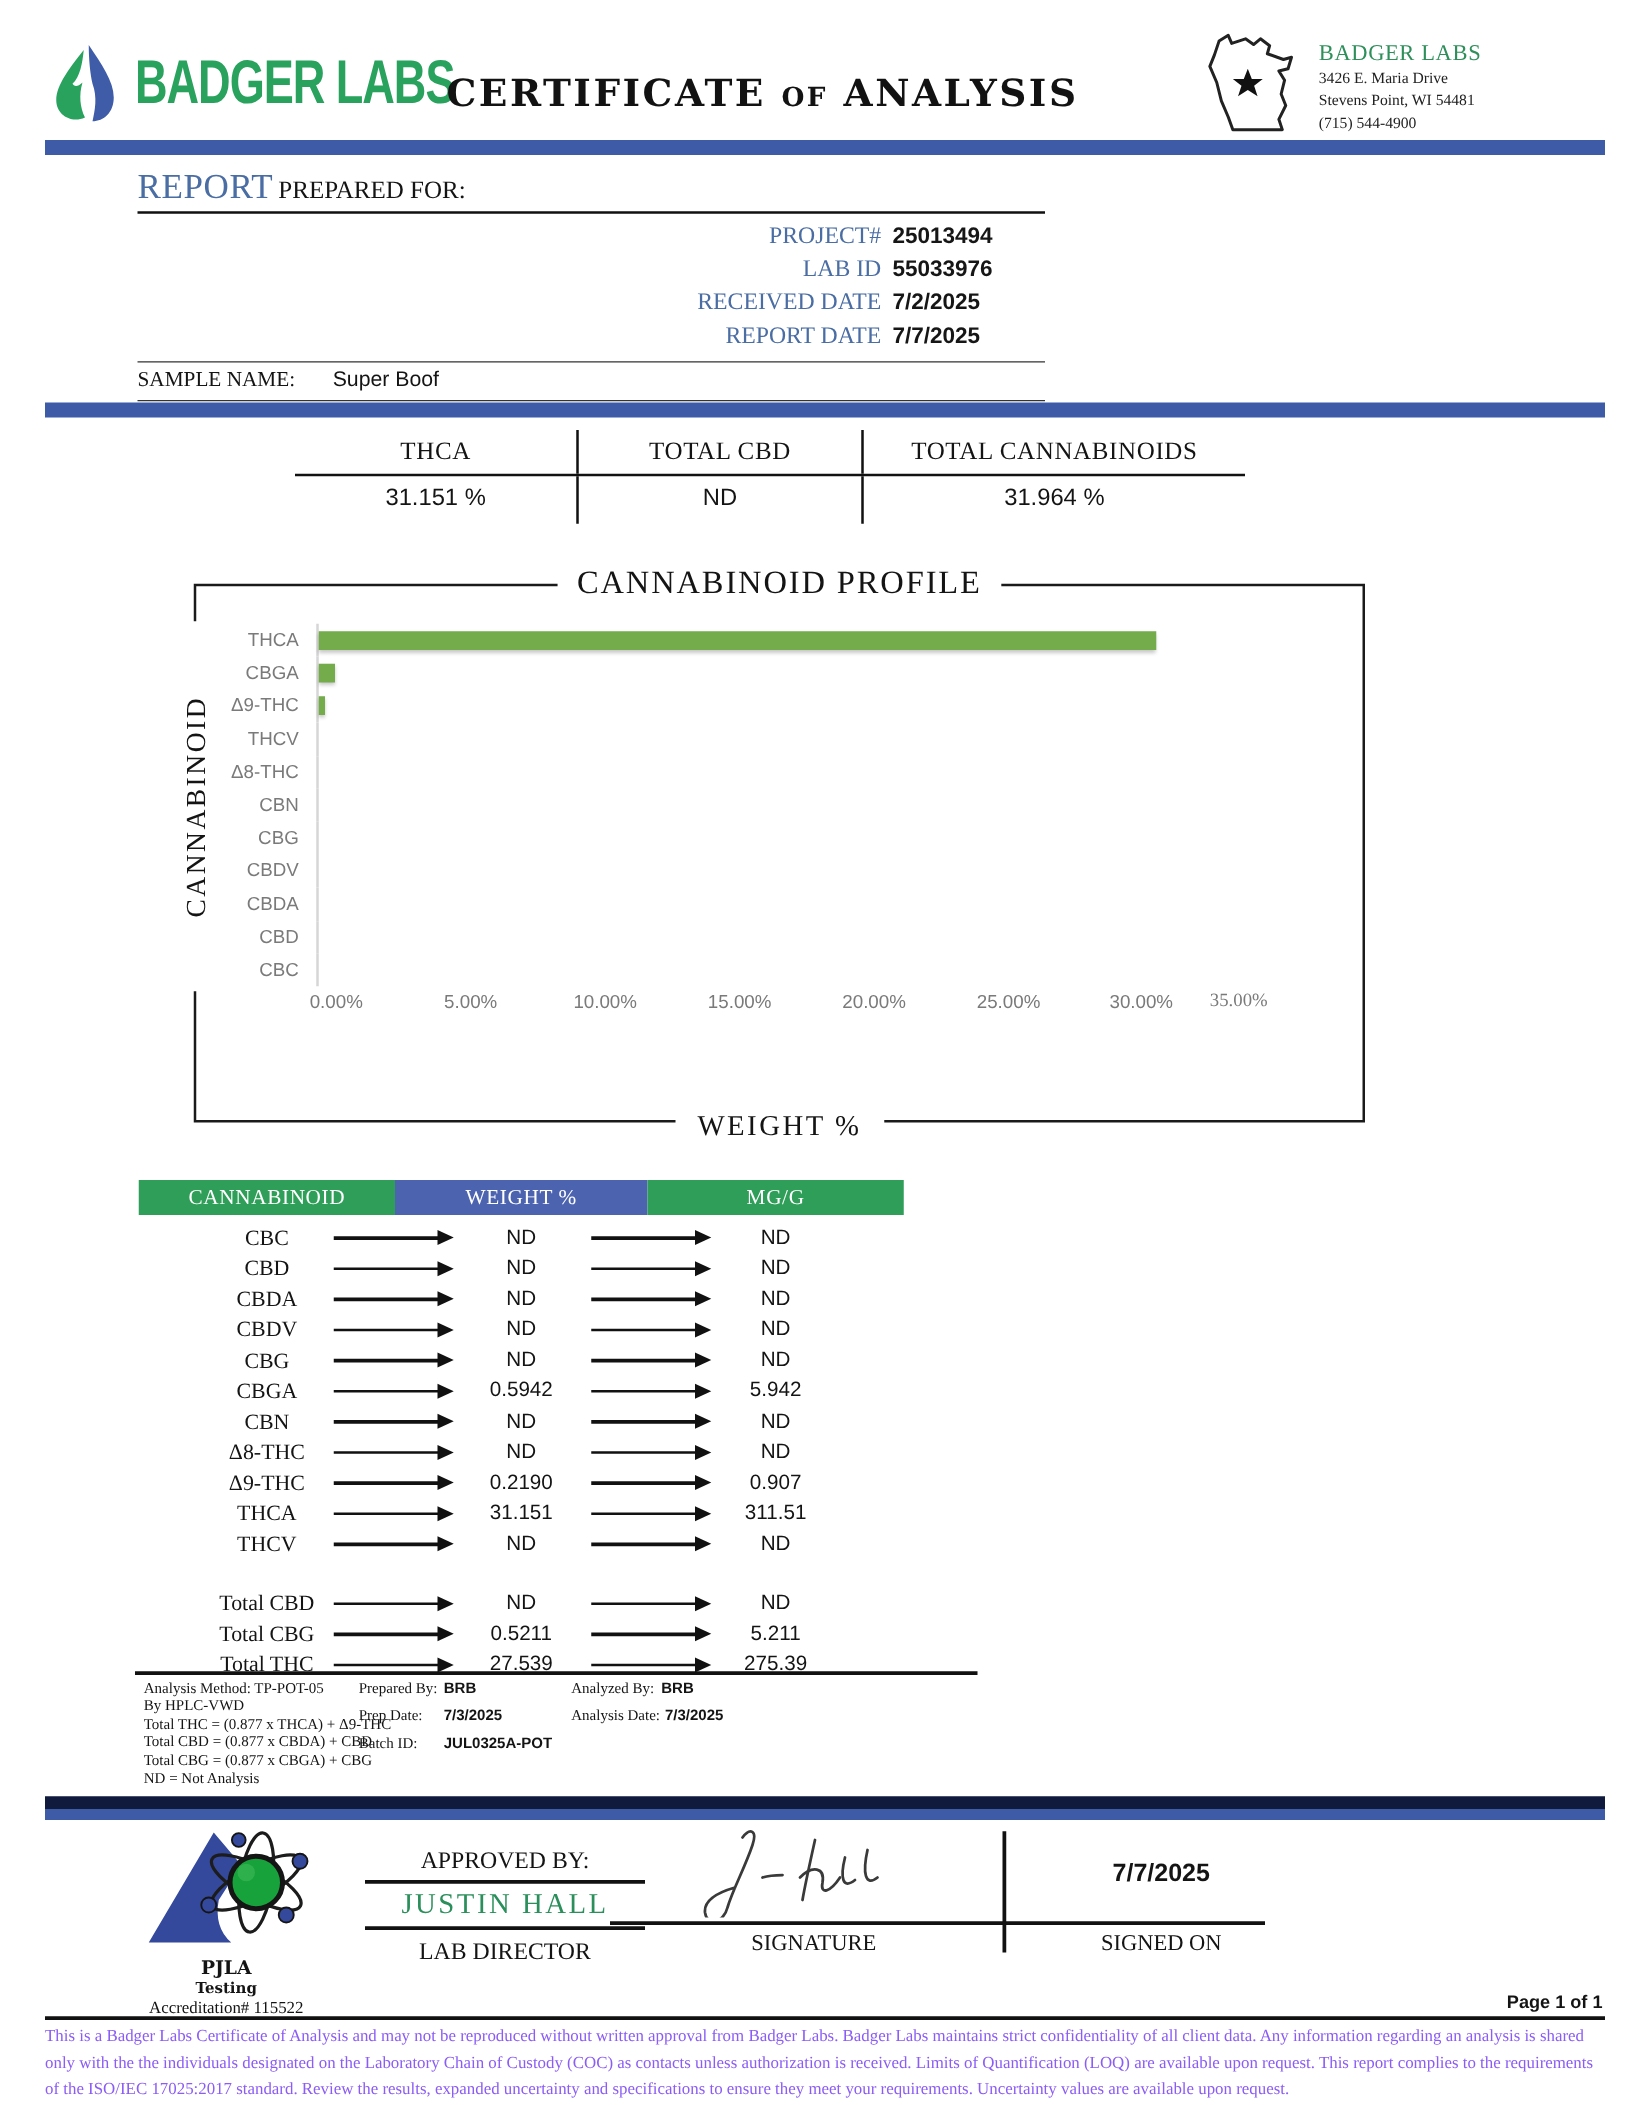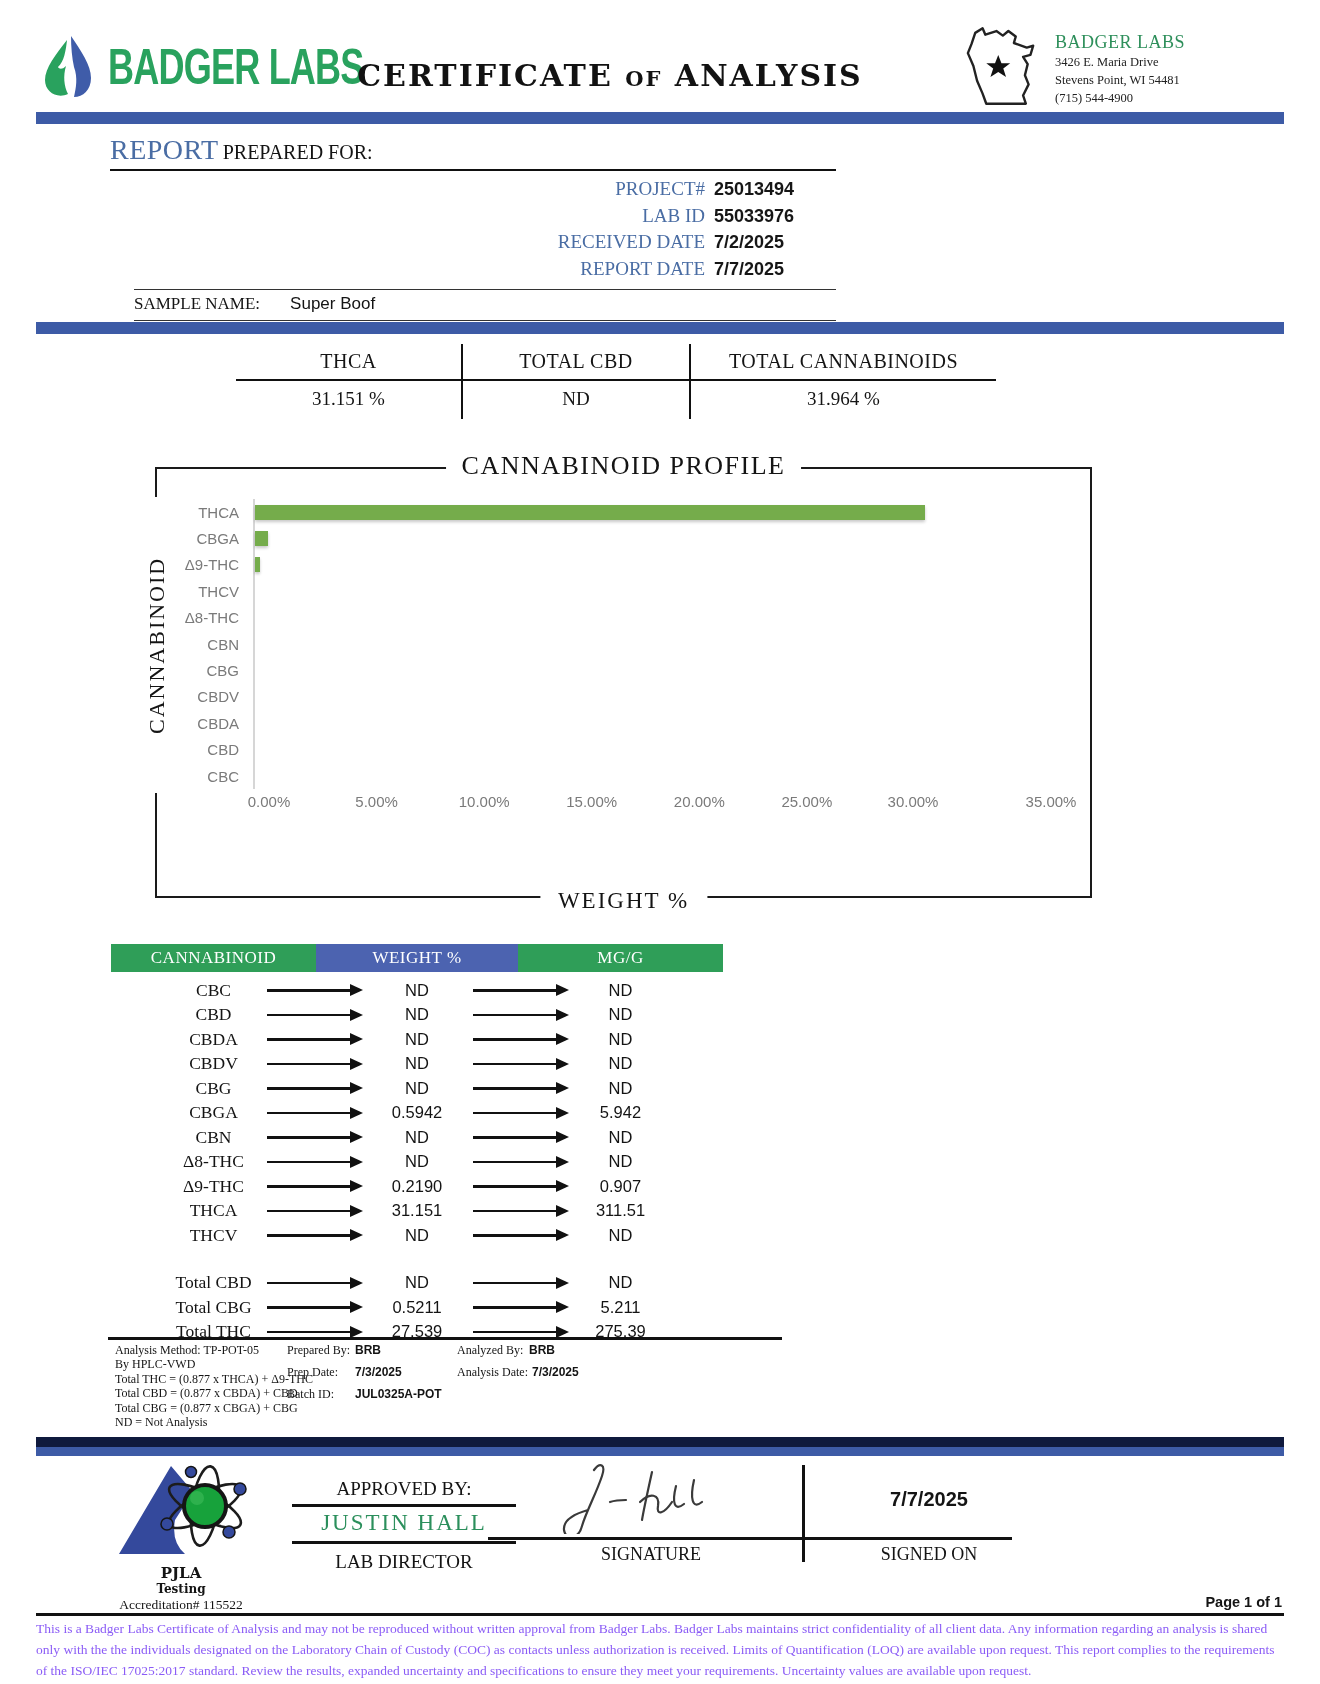--- a/index.html
+++ b/index.html
@@ -24,32 +24,32 @@
 
   
   .report-sec { position:absolute; top:134px; left:110px; width:726px; }
   .rep-head { border-bottom:2.5px solid #111; padding-bottom:3px; }
   .rep-accent { font-size:28px; color:#4a6da4; letter-spacing:.5px; }
   .rep-rest { font-size:20px; color:#141414;text-align:center; }
   .meta { margin-top:7px; }
   .meta-row { display:flex; align-items:baseline; height:26.5px; }
   .meta-label { width:595px; text-align:right; font-size:19px; color:#4a6da4; }
   .meta-value { margin-left:9px; font-family:"Liberation Sans", sans-serif; font-weight:700; font-size:18px; color:#161616; }
-  .sample-line { margin-top:5px; border-top:1.5px solid #333; border-bottom:1.5px solid #333; padding:4px 0 6px;margin-left:24px; }
+  .sample-line { margin-top:5px; border-top:1.5px solid #333; border-bottom:1.5px solid #333; padding:4px 0 6px; }
   .sample-label { font-size:17px; }
   .sample-value { font-family:"Liberation Sans", sans-serif; font-size:17px; margin-left:26px; }
 
   
   .summary { position:absolute; top:344px; left:236px; width:760px; }
   .sum-row { display:grid; grid-template-columns:225px 228px 307px; }
   .sum-cell { text-align:center; padding:6px 0; }
   .sum-cell.c2, .sum-cell.c3 { border-left:2px solid #111; }
   .sum-head { border-bottom:2px solid #111; }
   .sum-head .sum-cell { font-size:20px; letter-spacing:.5px; }
-  .sum-vals .sum-cell { font-family:Liberation Serif, serif; font-size:19px; padding:7px 0 9px; }
+  .sum-vals .sum-cell { font-family:Liberation Sans, sans-serif; font-size:19px; padding:7px 0 9px; }
 
   
   .chartbox { position:absolute; top:467px; left:155px; width:937px; height:431px; border:2px solid #1a1a1a; }
   .chart-title { position:absolute; top:-18px; left:50%; transform:translateX(-50%); background:#fff;
                  padding:0 16px; font-size:26px; letter-spacing:1.5px; white-space:nowrap; }
   .chart-xlabel { position:absolute; bottom:-18px; left:50%; transform:translateX(-50%); background:#fff;
                   padding:0 18px; font-size:23px; letter-spacing:2px; white-space:nowrap; }
   .chart-ylabel { position:absolute; left:-17px; top:28px; height:296px; width:34px; background:#fff;
                   writing-mode:vertical-rl; transform:rotate(180deg); display:flex; align-items:center; justify-content:center;
                   font-size:22px; letter-spacing:2px; }
@@ -246,21 +246,21 @@
         </div>
       </div>
     <div class="c-ticks">
         <span class="c-tick" style="left: 0px;">0.00%</span>
         <span class="c-tick" style="left: 107.571px;">5.00%</span>
         <span class="c-tick" style="left: 215.143px;">10.00%</span>
         <span class="c-tick" style="left: 322.714px;">15.00%</span>
         <span class="c-tick" style="left: 430.286px;">20.00%</span>
         <span class="c-tick" style="left: 537.857px;">25.00%</span>
         <span class="c-tick" style="left: 644px;">30.00%</span>
-        <span class="c-tick" style="left: 782px;">35.00%</span>
+        <span class="c-tick" style="left: 722px; font-family: Liberation Serif, serif;">35.00%</span>
       </div>
     <div class="chart-xlabel">WEIGHT %</div>
   </div>
 
   <div class="maintable">
     <div class="t-head">
       <div class="t-hcell g">CANNABINOID</div>
       <div class="t-hcell b">WEIGHT %</div>
       <div class="t-hcell g">MG/G</div>
     </div>

